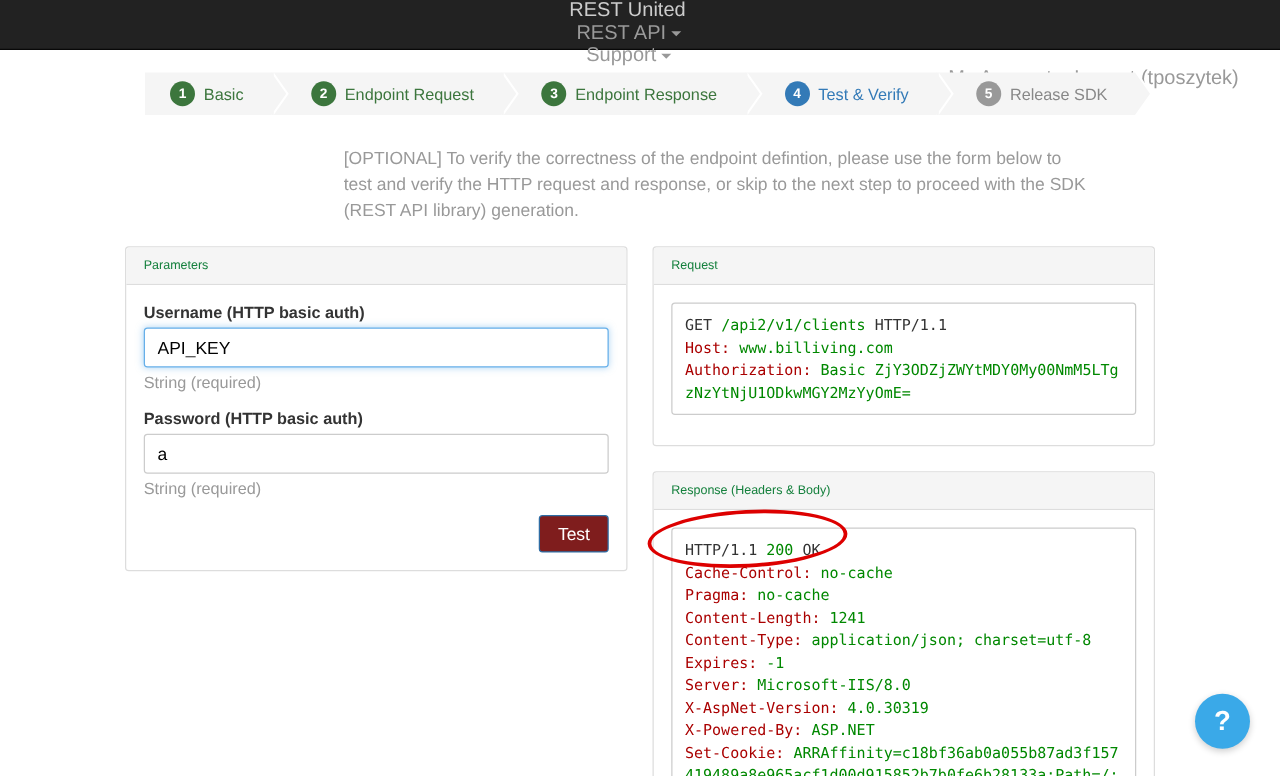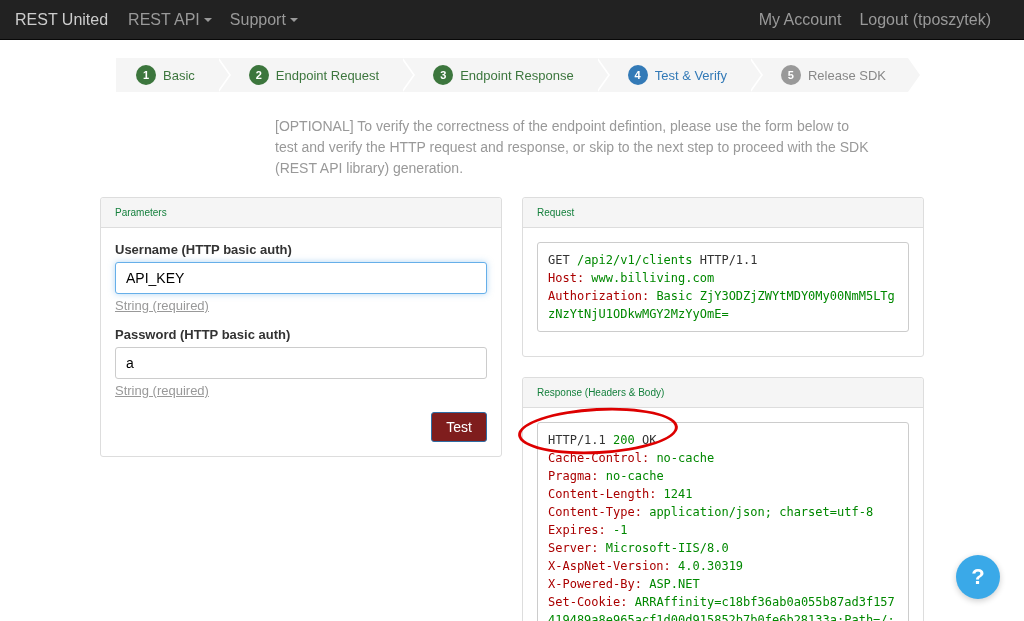--- a/index.html
+++ b/index.html
@@ -1,17 +1,17 @@
 <!DOCTYPE html>
 <html><head>
 <meta charset="utf-8">
 <style>
 * { box-sizing: border-box; margin: 0; padding: 0; }
 body { font-family: "Helvetica Neue", Helvetica, Arial, sans-serif; font-size: 14px; color: #333; background: #fff; }
-.navbar { background: #222; border-bottom: 1px solid #080808; height: 40px; display: flex; align-items: center; padding: 0 15px; color: #999; }
+.navbar { background: #222; border-bottom: 1px solid #080808; height: 40px; display: flex; align-items: center; padding: 0 15px; color: #999; flex-direction: column; }
 .navbar-brand { color: #ccc; font-size: 16px; font-weight: 500; margin-right: 20px; }
 .navbar-item { color: #999; margin-right: 18px; cursor: pointer; font-size: 16px; }
 .navbar-item .caret { display:inline-block; width:0; height:0; border-left:4px solid transparent; border-right:4px solid transparent; border-top:4px solid #999; margin-left:4px; vertical-align: middle;}
 .navbar-right { margin-left: auto; display:flex; }
 .container { max-width: 1024px; margin: 0 auto; padding: 0 10px; }
 
 .wizard { display:flex; margin: 18px auto 24px; justify-content:center; }
 .wizard-step { position:relative; background:#f5f5f5; color:#333; padding: 7px 22px 7px 32px; font-size:13px; display:flex; align-items:center; gap:7px; cursor:pointer; }
 .wizard-step::after { content:""; position:absolute; right:-12px; top:0; width:0; height:0; border-top:17px solid transparent; border-bottom:17px solid transparent; border-left:12px solid #f5f5f5; z-index:2;}
 .wizard-step::before { content:""; position:absolute; right:-14px; top:0; width:0; height:0; border-top:17px solid transparent; border-bottom:17px solid transparent; border-left:12px solid #fff; z-index:1;}
@@ -30,21 +30,21 @@
 .col { flex:1; min-width:0; }
 
 .panel { border:1px solid #ddd; border-radius:3px; margin-bottom:20px; background:#fff; }
 .panel-heading { background:#f5f5f5; border-bottom:1px solid #ddd; padding:9px 14px; font-size:10px; color:#15803d; border-radius:3px 3px 0 0; }
 .panel-body { padding:14px; }
 
 .form-group { margin-bottom:14px; }
 .form-label { font-weight:bold; font-size:13px; display:block; margin-bottom:5px; }
 .form-control { width:100%; padding:6px 10px; border:1px solid #ccc; border-radius:3px; font-size:14px; height:32px; }
 .form-control.focus { border-color:#66afe9; box-shadow:0 0 6px rgba(102,175,233,.5); outline:none; }
-.help { color:#999; font-size:13px; margin-top:4px;text-decoration:underline; }
+.help { color:#999; font-size:13px; margin-top:4px; }
 .btn-primary { background:#7f1d1d; border:1px solid #2e6da4; color:#fff; padding:6px 14px; border-radius:3px; font-size:14px; cursor:pointer; float:right; }
 .clearfix::after { content:""; display:table; clear:both; }
 
 pre.code { font-family: Menlo, Monaco, Consolas, monospace; font-size:12px; white-space:pre-wrap; word-break:break-all; line-height:1.5; color:#333; padding:8px 10px; border:1px solid #ccc; border-radius:3px; background:#fff; margin-bottom:10px; position:relative;}
 .k-red { color:#a00; }
 .k-grn { color:#080; }
 
 .circle-annot { position:absolute; border:3px solid #d00; border-radius:50%; pointer-events:none; }
 .circle1 { width:160px; height:46px; left:-20px; top:-15px; transform:rotate(-3deg); }
 

